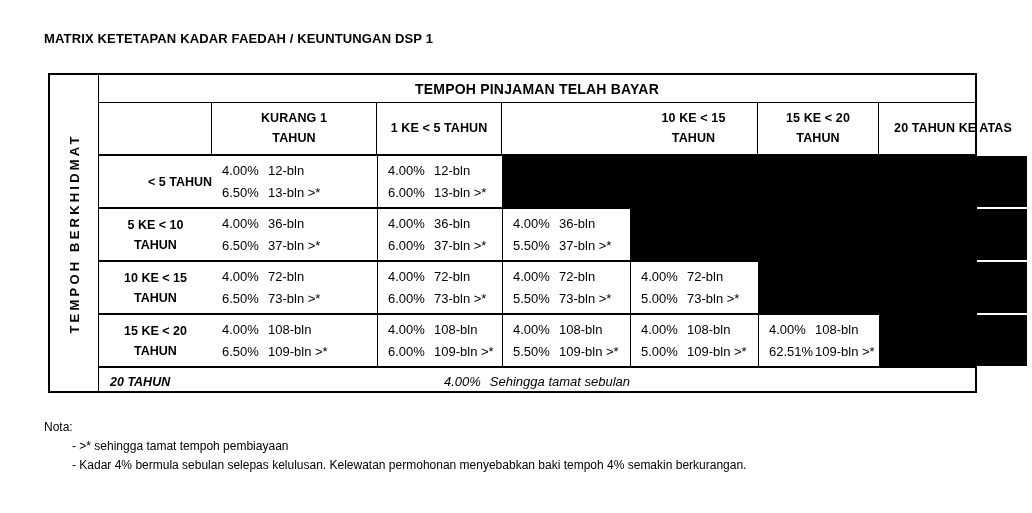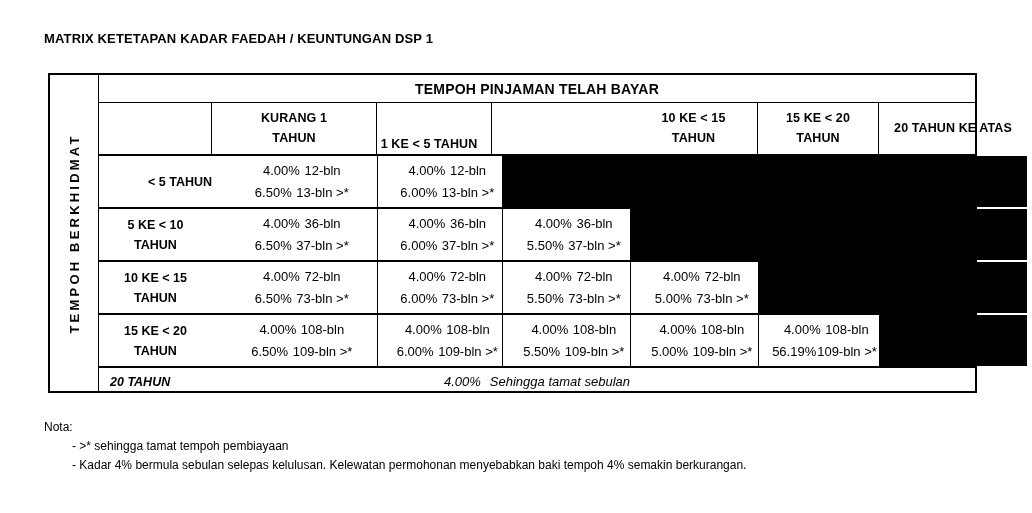--- a/index.html
+++ b/index.html
@@ -152,21 +152,21 @@
     display: flex;
     flex-direction: column;
     justify-content: center;
     padding-left: 10px;
     font-size: 13px;
     line-height: 1.62;
     background: #fff;
     z-index: 2;
   }
   .cell.noline { border-left: none; }
-  .cell .ln { white-space: nowrap; text-align: center; }
+  .cell .ln { white-space: nowrap; }
   .cell .pct { display: inline-block; width: 46px; }
 
   .blackout {
     position: absolute;
     top: 0;
     height: 100%;
     background: #000000;
     z-index: 1;
   }
 
@@ -236,21 +236,21 @@
   <div class="grid">
 
     <div class="hdr-top">TEMPOH PINJAMAN TELAH BAYAR</div>
 
     <div class="hdr-cols">
       <div class="hdr-col spacer" style="left:0px; width:113px;"></div>
       <div class="hdr-col" style="left:113px; width:165px;">
         <span>KURANG 1</span>
         <span>TAHUN</span>
       </div>
-      <div class="hdr-col" style="left:268px; width:125px;justify-content:flex-end;">
+      <div class="hdr-col" style="left:278px; width:125px;">
         <span>1 KE &lt; 5 TAHUN</span>
         <span></span>
       </div>
       <div class="hdr-col" style="left:531px; width:128px;">
         <span>10 KE &lt; 15</span>
         <span>TAHUN</span>
       </div>
       <div class="hdr-col" style="left:659px; width:121px;">
         <span>15 KE &lt; 20</span>
         <span>TAHUN</span>
@@ -337,21 +337,21 @@
       <div class="cell" style="left:403px; width:128px;">
         <span class="ln"><span class="pct">4.00%</span><span>108-bln</span></span>
         <span class="ln"><span class="pct">5.50%</span><span>109-bln &gt;*</span></span>
       </div>
       <div class="cell" style="left:531px; width:128px;">
         <span class="ln"><span class="pct">4.00%</span><span>108-bln</span></span>
         <span class="ln"><span class="pct">5.00%</span><span>109-bln &gt;*</span></span>
       </div>
       <div class="cell" style="left:659px; width:121px;">
         <span class="ln"><span class="pct">4.00%</span><span>108-bln</span></span>
-        <span class="ln"><span class="pct">56.19%</span><span>109-bln &gt;*</span></span>
+        <span class="ln"><span class="pct">62.51%</span><span>109-bln &gt;*</span></span>
       </div>
     </div>
 
     <div class="row-final" style="top:293px; height:27px;">
       <div class="final-label">20 TAHUN</div>
       <div class="final-value">
         <span class="pct">4.00%</span>
         <span>Sehingga tamat sebulan</span>
       </div>
     </div>

